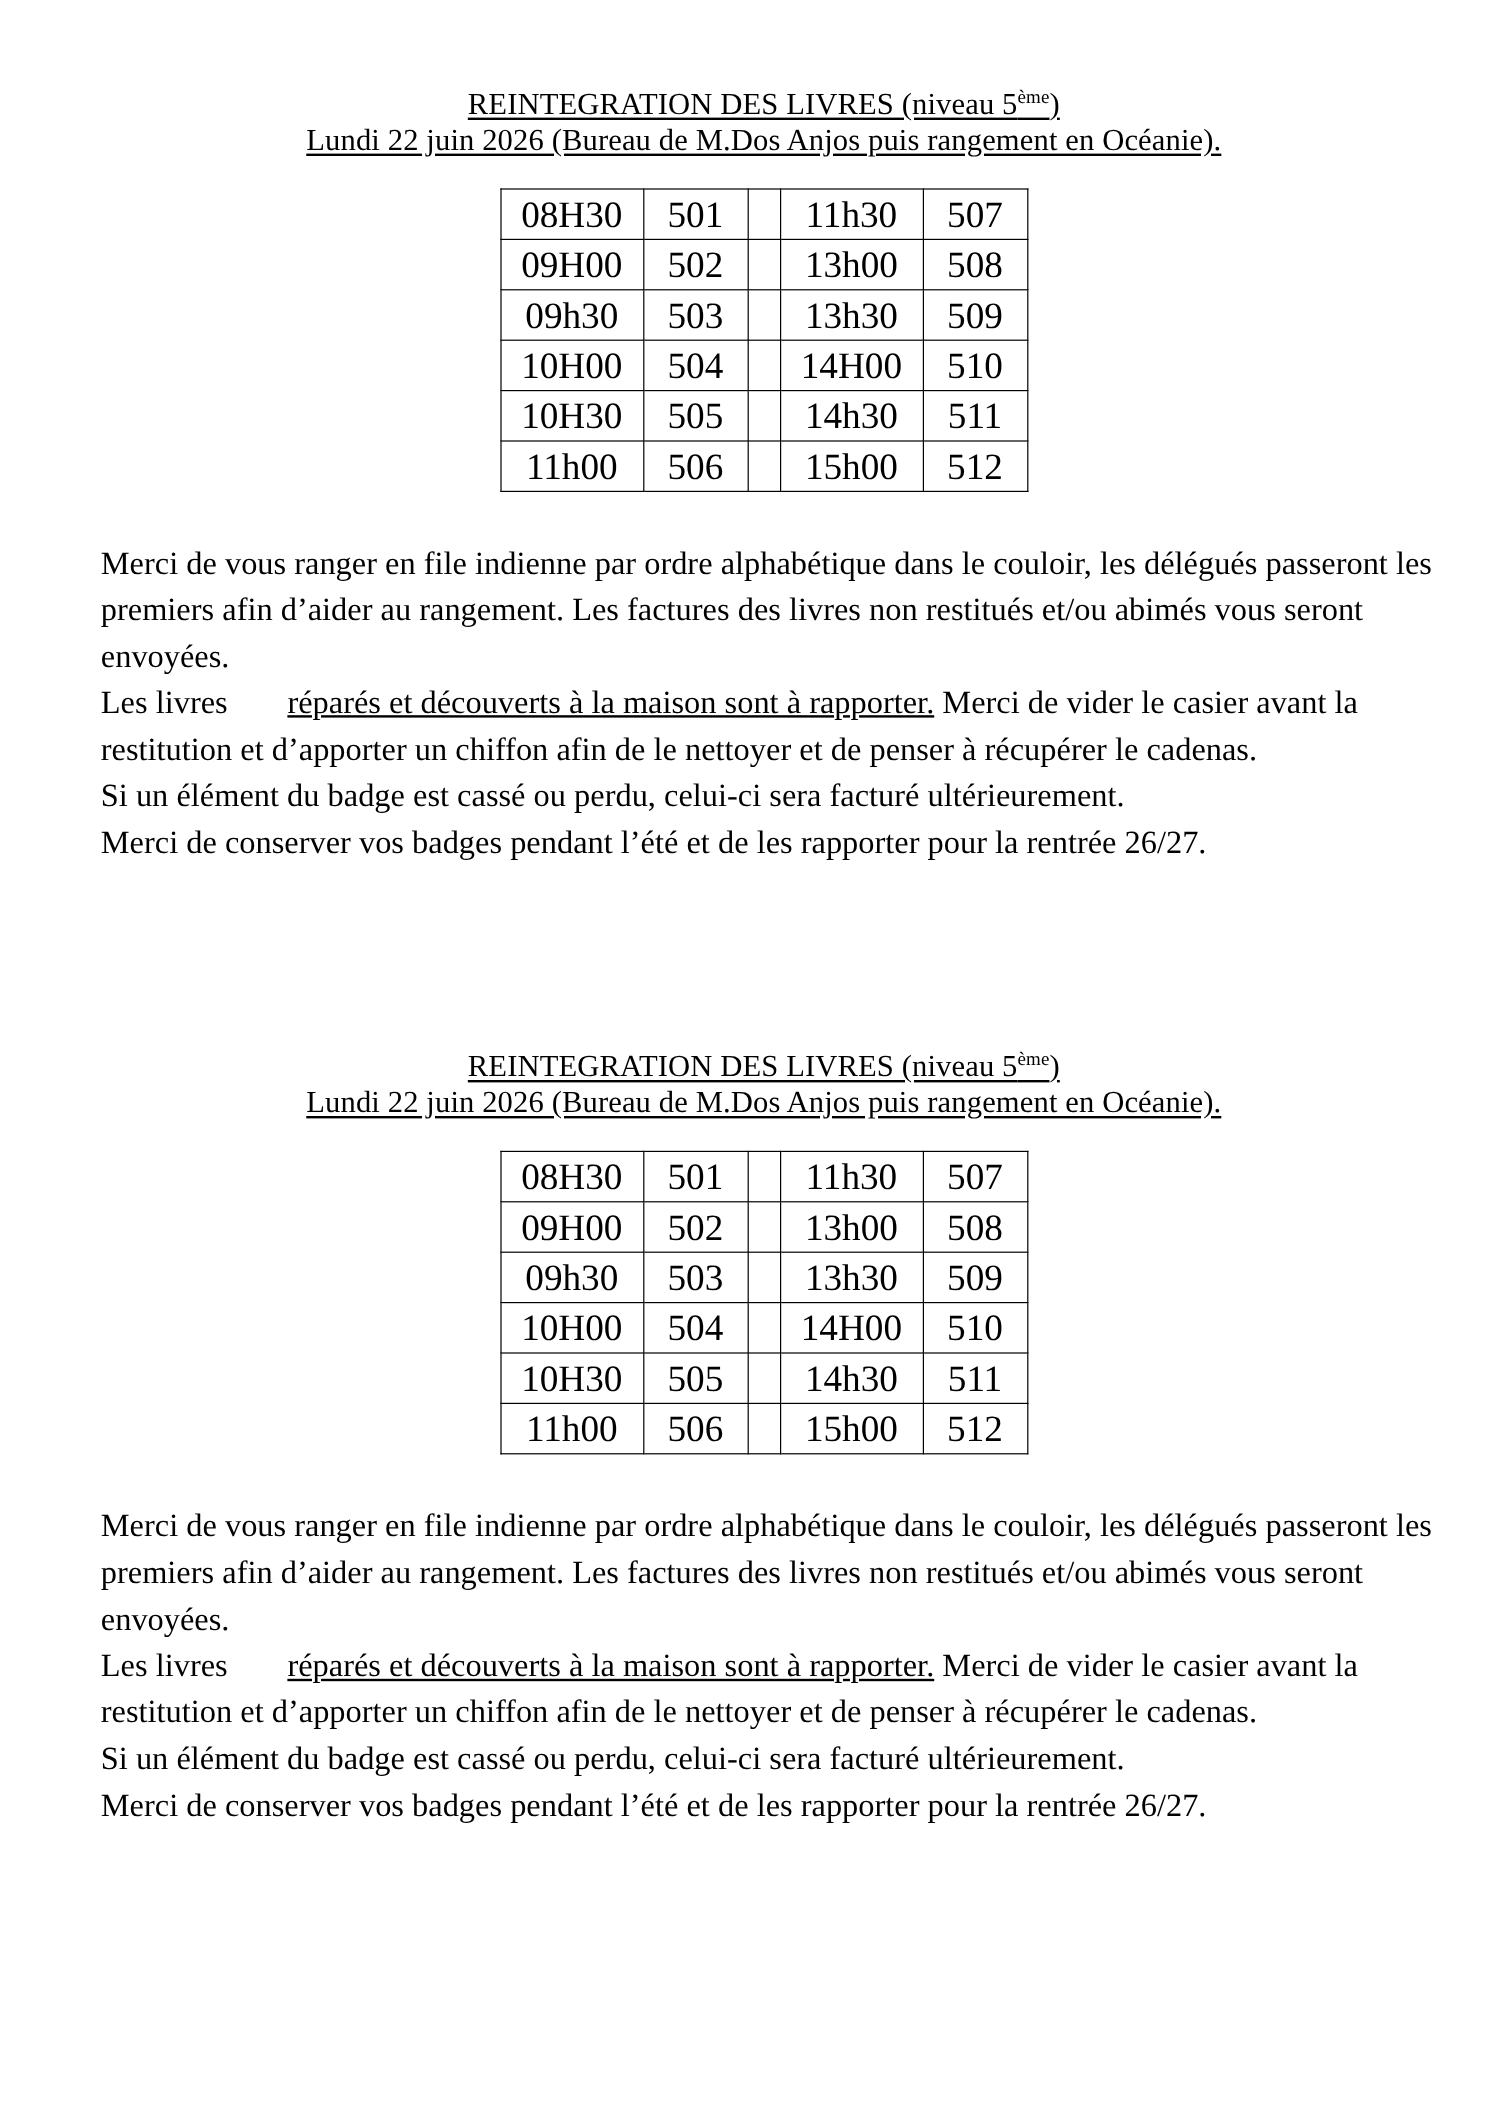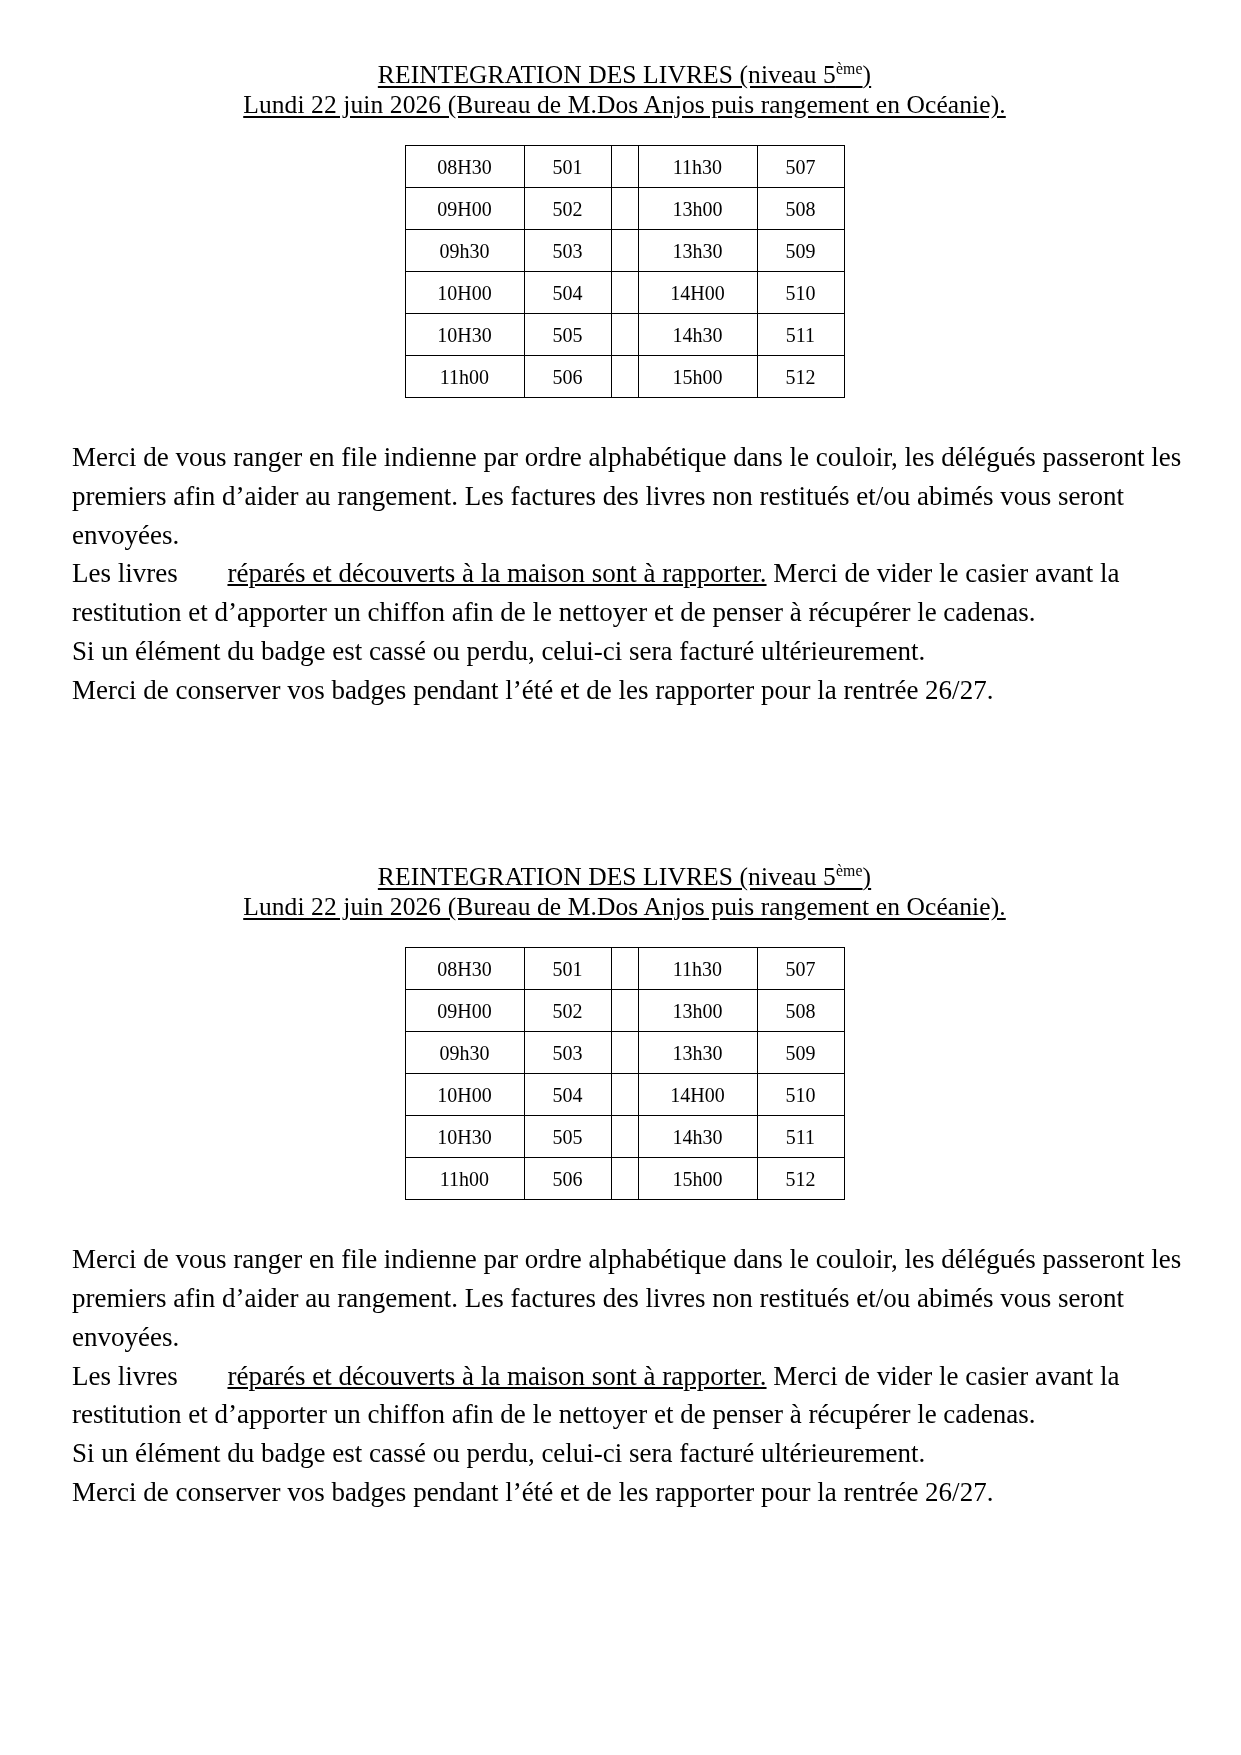--- a/index.html
+++ b/index.html
@@ -12,21 +12,21 @@
     height: 1755px;
     font-family: "Liberation Serif", "DejaVu Serif", serif;
     color: #000000;
     position: relative;
     overflow: hidden;
   }
   .page {
     width: 1241px;
     height: 1755px;
     box-sizing: border-box;
-    padding: 4px;
+    padding: 16px;
     position: relative;
   }
   .notice {
     width: 1241px;
     box-sizing: border-box;
   }
   .notice-1 { padding-top: 56px; }
   .notice-2 { padding-top: 89px; }
 
   .title-block {
@@ -48,21 +48,21 @@
     line-height: 0;
   }
 
   .table-wrap {
     display: flex;
     justify-content: center;
     margin-top: 26px;
   }
   table.schedule {
     border-collapse: collapse;
-    font-size: 20px;
+    font-size: 31px;
     line-height: 1.0;
   }
   table.schedule td {
     border: 1px solid #000000;
     text-align: center;
     vertical-align: middle;
     height: 41px;
     padding: 0 6px;
     white-space: nowrap;
   }

